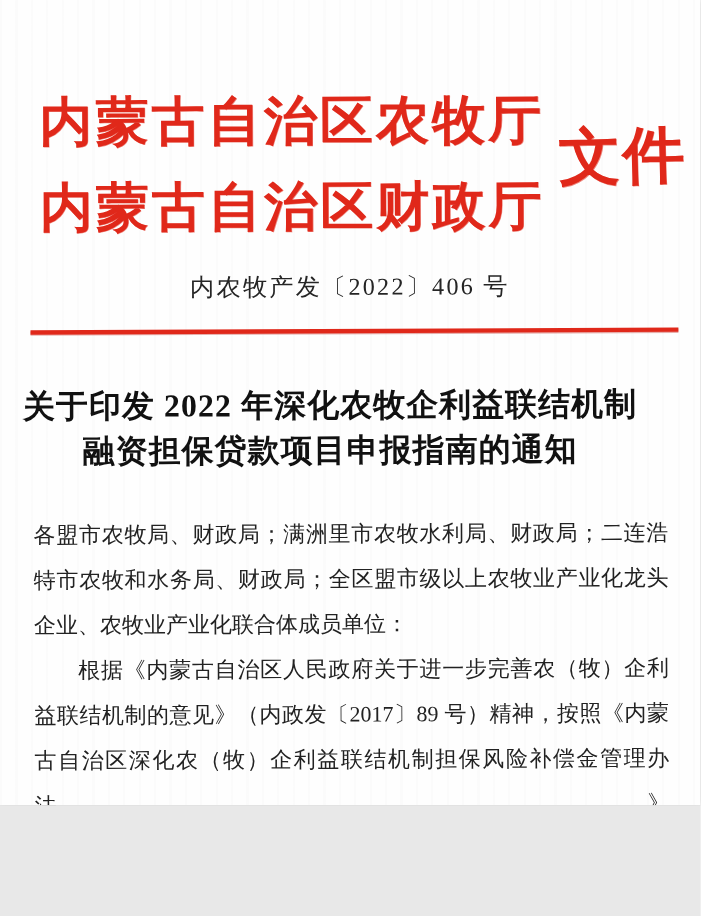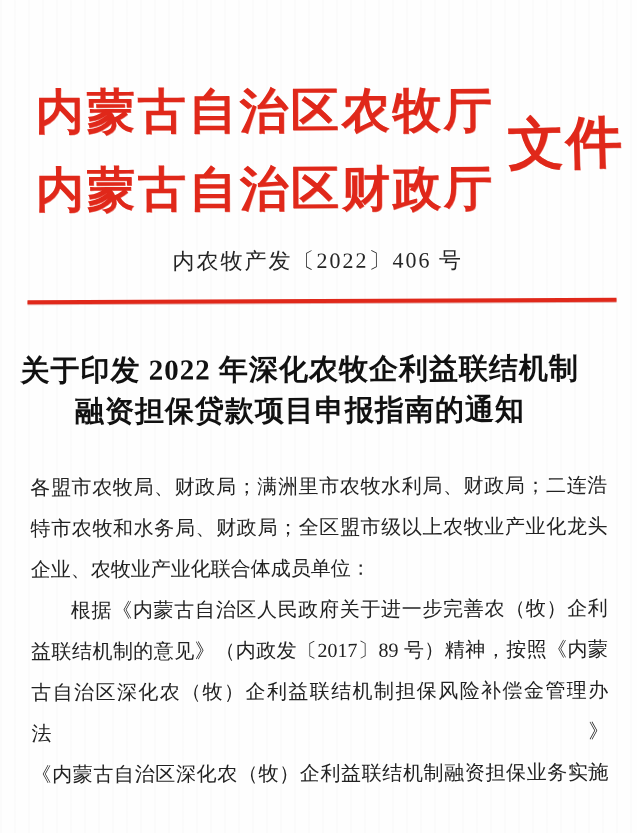--- a/index.html
+++ b/index.html
@@ -3,21 +3,21 @@
 <meta charset="utf-8">
 <style>
   html, body {
     margin: 0;
     padding: 0;
     background: #e8e8e8;
   }
   .page {
     position: relative;
     width: 637px;
-    height: 833px;
+    height: 732px;
     margin: 0 auto;
     background: #fefefe;
     overflow: hidden;
     font-family: "Liberation Serif", "DejaVu Serif", serif;
     color: #1c1c1c;
     box-shadow: 0 0 6px rgba(0,0,0,.25);
   }
   
   .page::before {
     content: "";

